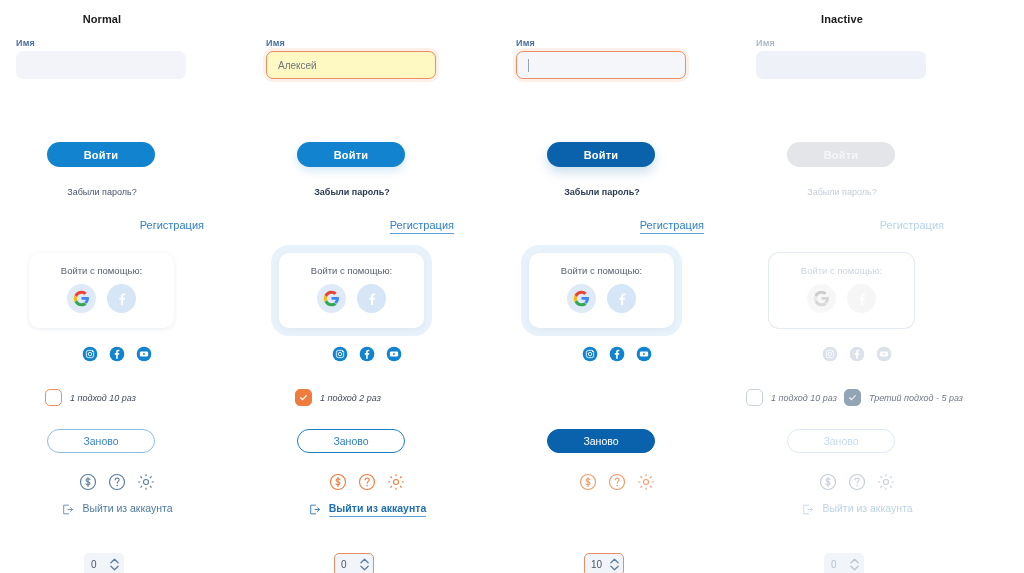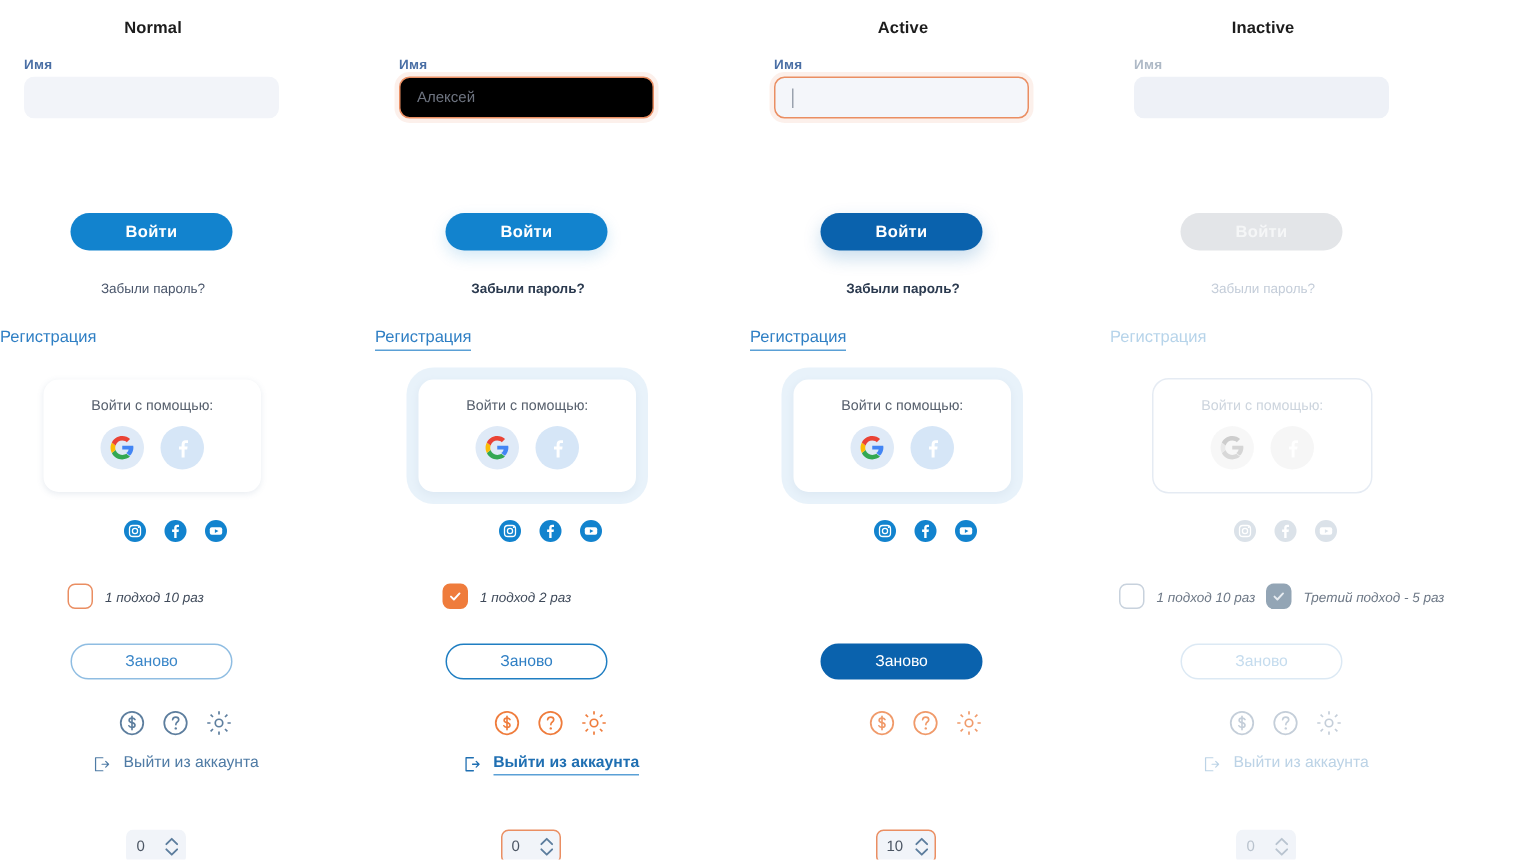--- a/index.html
+++ b/index.html
@@ -35,21 +35,21 @@
   }
   .field-label.muted { color:#aeb9c6; }
   .textfield {
     position:absolute; left:16px; top:51px; width:170px; height:28px;
     border-radius:7px; background:#f2f4f9; border:1px solid transparent;
     display:flex; align-items:center; padding-left:11px;
     font-size:10px; color:#6e7480;
   }
   .textfield.focusring { border:1px solid #ea8e62; background:#f4f6fa;
     box-shadow: 0 0 0 3px rgba(234,142,98,.13); }
-  .textfield.hovered { background:#000000; }
+  .textfield.hovered { background:#fef9c3; }
   .textfield.disabled { background:#eef1f7; color:#c3cad6; }
   .caret { width:1px; height:13px; background:#9aa2ae; }
 
   
   .btn-primary {
     position:absolute; left:47px; top:142px; width:108px; height:25px;
     border-radius:13px; background:#1283ce; color:#fff;
     display:flex; align-items:center; justify-content:center;
     font-size:11px; font-weight:bold; letter-spacing:.2px;
   }
@@ -59,21 +59,21 @@
 
   
   .link-forgot {
     position:absolute; left:0; top:187px; width:204px; text-align:center;
     font-size:9px; color:#4a566b;
   }
   .link-forgot.bold { font-weight:bold; color:#2b3a4f; }
   .link-forgot.muted { color:#c4cdd9; font-weight:normal; }
 
   .link-reg {
-    position:absolute; left:0; top:219px; width:204px; text-align:left;
+    position:absolute; left:0; top:219px; width:204px; text-align:right;
     font-size:11px; color:#2f7fc4;
   }
   .link-reg .u { display:inline-block; padding-bottom:2px; }
   .link-reg.underlined .u { border-bottom:1.5px solid #5aa0d6; }
   .link-reg.muted { color:#b7d4ea; }
 
   
   .social-card {
     position:absolute; left:29px; top:253px; width:145px; height:75px;
     border-radius:10px; background:#fff;
@@ -340,21 +340,20 @@
             <path d="M1 5l4-4 4 4" fill="none" stroke="#5d7e9e" stroke-width="1.4" stroke-linecap="round" stroke-linejoin="round"></path>
           </svg>
         <svg width="9" height="6" viewBox="0 0 10 6">
             <path d="M1 1l4 4 4-4" fill="none" stroke="#5d7e9e" stroke-width="1.4" stroke-linecap="round" stroke-linejoin="round"></path>
           </svg>
       </span>
     </div>
   </div>
 
   <div class="col col-2">
-    <div class="col-head">Active</div>
 
     <div class="field-label">Имя</div>
     <div class="textfield focusring">
         <span class="caret"></span>
       </div>
 
     <div class="btn-primary active">Войти</div>
 
     <div class="link-forgot bold">Забыли пароль?</div>
     <div class="link-reg underlined"><span class="u">Регистрация</span></div>

